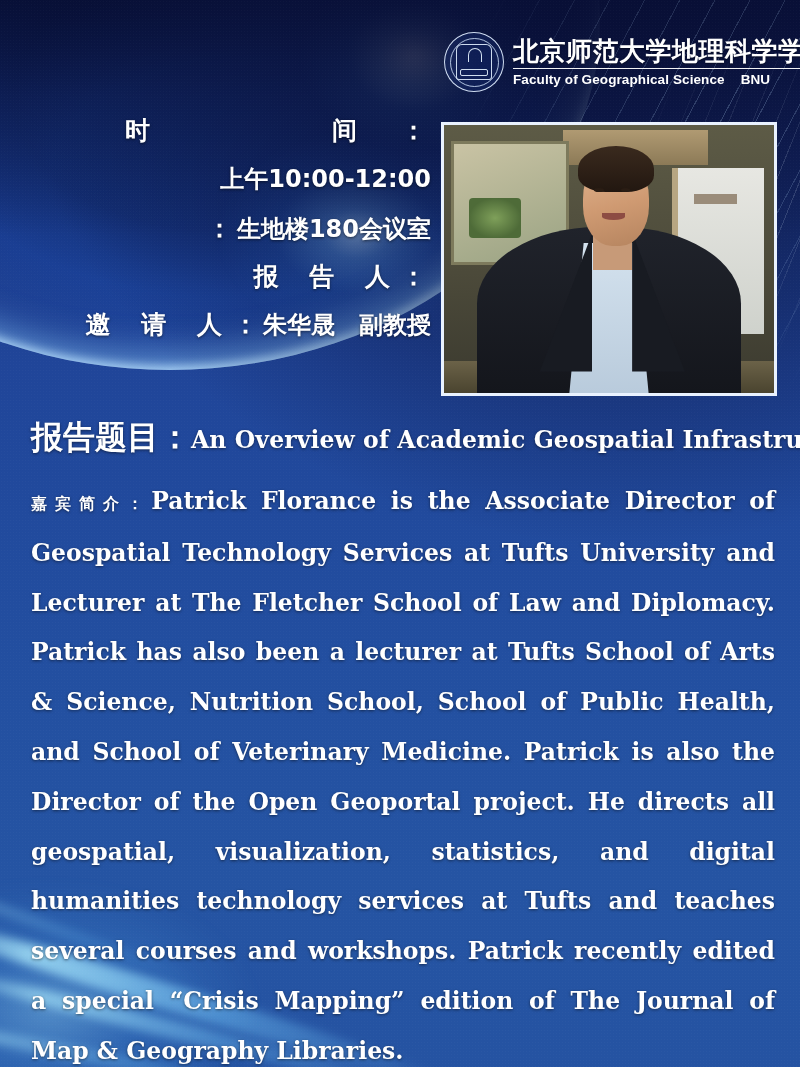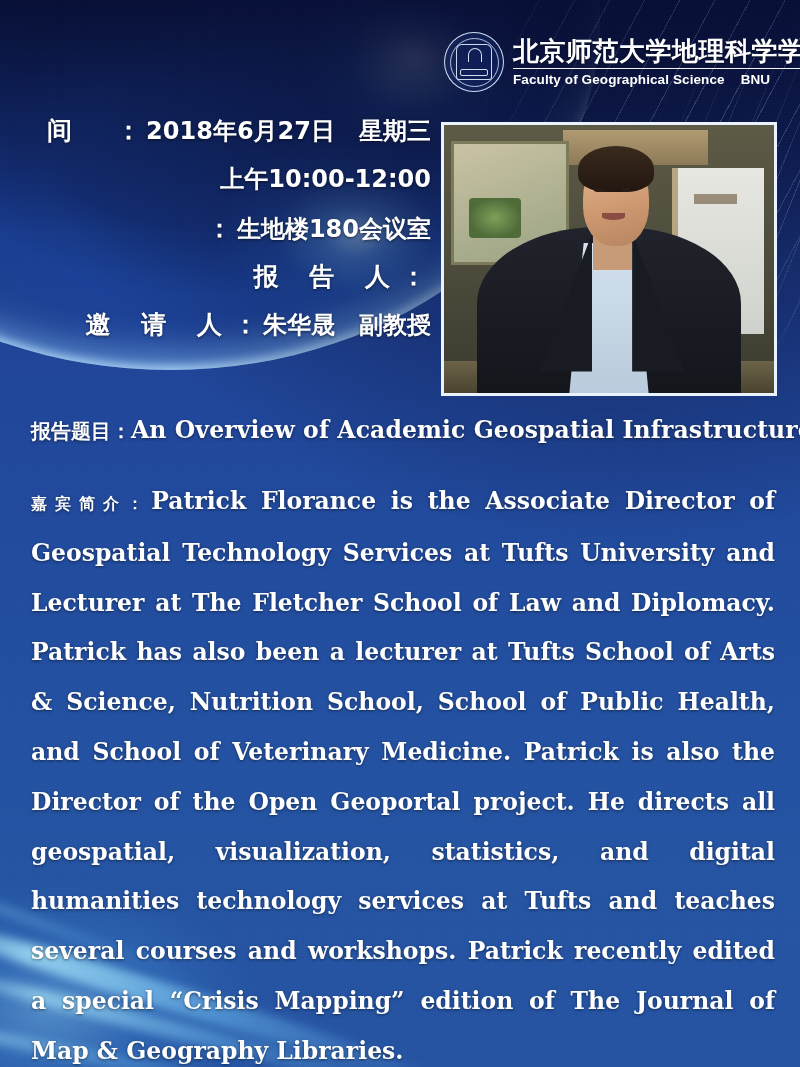--- a/index.html
+++ b/index.html
@@ -235,21 +235,21 @@
   .row-time2{margin-left:110px;margin-bottom:12px;}
 
   
   .talk{
     position:absolute;left:31px;top:416px;width:745px;
     color:#ffffff;white-space:nowrap;
     text-shadow:0 1px 3px rgba(0,0,0,.5);
   }
   .talk-label{
     font-family:Liberation Serif, serif;
-    font-weight:bold;font-size:20px;margin-top:22px;
+    font-weight:bold;font-size:32px;margin-top:22px;
   }
   .talk-text{
     font-family:"DejaVu Serif","Liberation Serif",serif;
     font-weight:bold;font-size:23.5px;letter-spacing:.1px;
   }
 
   
   .bio{
     position:absolute;left:31px;top:477px;width:744px;
     color:#ffffff;text-align:justify;text-justify:inter-word;
@@ -312,21 +312,20 @@
     <div class="ph-eyeL"></div>
     <div class="ph-eyeR"></div>
     <div class="ph-mouth"></div>
   </div>
 
   <div class="info">
 
     <div class="row">
       <span class="label lbl-time">时　　间</span>
       <span class="colon">：</span>
-      <span class="val">2018年6月27日　星期三</span>
     </div>
 
     <div class="row row-time2">
       <span class="val">上午10:00-12:00</span>
     </div>
 
     <div class="row">
       <span class="colon">：</span>
       <span class="val">生地楼180会议室</span>
     </div>

